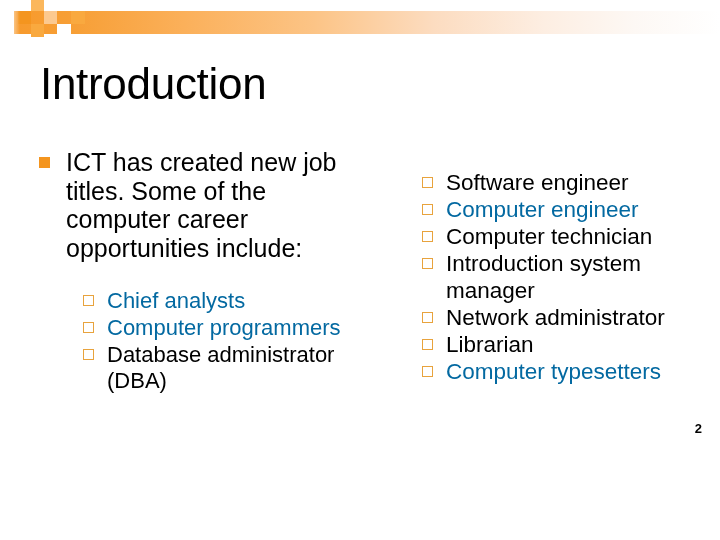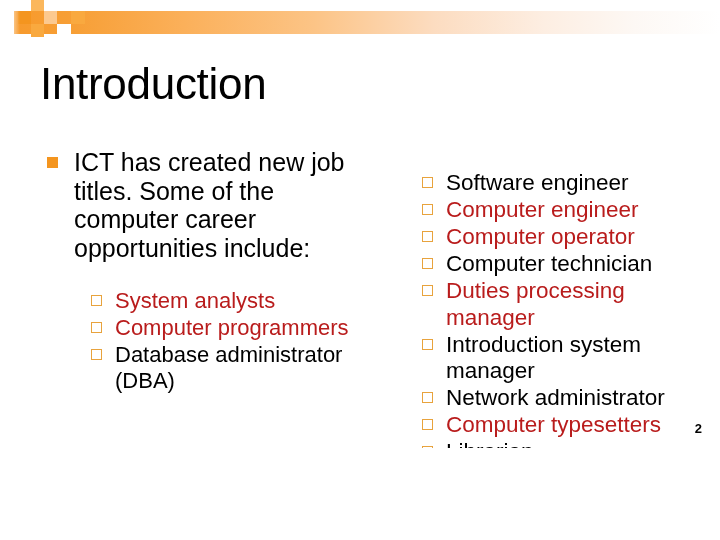--- a/index.html
+++ b/index.html
@@ -71,21 +71,21 @@
 
   
   .body-cols {
     position: absolute;
     left: 0;
     top: 148px;
     width: 720px;
   }
   .col-left {
     position: absolute;
-    left: 44px;
+    left: 36px;
     top: 0;
     width: 330px;
   }
   .col-right {
     position: absolute;
     left: 405px;
     top: 6px;
     width: 310px;
   }
 
@@ -125,21 +125,21 @@
   .lvl2 .bullet-hollow {
     position: absolute;
     left: 1px;
     top: 7px;
     width: 9px;
     height: 9px;
     border: 1.6px solid #e8a33d;
     background: #ffffff;
     box-sizing: content-box;
   }
-  .lvl2.red { color: #b91c1c; }
+  .lvl2.red { color: #0369a1; }
   .lvl2.red .bullet-hollow { border-color: #e8a33d; }
 
   .col-right .lvl2 {
     font-size: 22.5px;
     line-height: 26.5px;
     margin-bottom: 0.5px;
   }
 
   
   .slide-number {
@@ -174,21 +174,21 @@
 
     <div class="col-left">
       <div class="lvl1">
         <span class="bullet-filled"></span>
         <span>ICT has created new job titles. Some of the computer career opportunities include:</span>
       </div>
 
       <ul class="lvl2-list">
         <li class="lvl2 red">
           <span class="bullet-hollow"></span>
-          <span>System analysts</span>
+          <span>Chief analysts</span>
         </li>
         <li class="lvl2">
           <span class="bullet-hollow"></span>
         </li>
         <li class="lvl2 red">
           <span class="bullet-hollow"></span>
           <span>Computer programmers</span>
         </li>
         <li class="lvl2">
           <span class="bullet-hollow"></span>
@@ -203,50 +203,45 @@
           <span class="bullet-hollow"></span>
           <span>Software engineer</span>
         </li>
         <li class="lvl2 red">
           <span class="bullet-hollow"></span>
           <span>Computer engineer</span>
         </li>
         <li class="lvl2">
           <span class="bullet-hollow"></span>
         </li>
-        <li class="lvl2 red">
-          <span class="bullet-hollow"></span>
-          <span>Computer operator</span>
-        </li>
         <li class="lvl2">
           <span class="bullet-hollow"></span>
           <span>Computer technician</span>
         </li>
         <li class="lvl2 red">
           <span class="bullet-hollow"></span>
-          <span>Duties processing manager</span>
         </li>
         <li class="lvl2">
           <span class="bullet-hollow"></span>
           <span>Introduction system manager</span>
         </li>
         <li class="lvl2 red">
           <span class="bullet-hollow"></span>
         </li>
         <li class="lvl2">
           <span class="bullet-hollow"></span>
           <span>Network administrator</span>
         </li>
+        <li class="lvl2">
+          <span class="bullet-hollow"></span>
+          <span>Librarian</span>
+        </li>
         <li class="lvl2 red">
           <span class="bullet-hollow"></span>
           <span>Computer typesetters</span>
-        </li>
-        <li class="lvl2">
-          <span class="bullet-hollow"></span>
-          <span>Librarian</span>
         </li>
       </ul>
     </div>
 
   </div>
 
   <div class="slide-number">2</div>
 
 </div>
 

